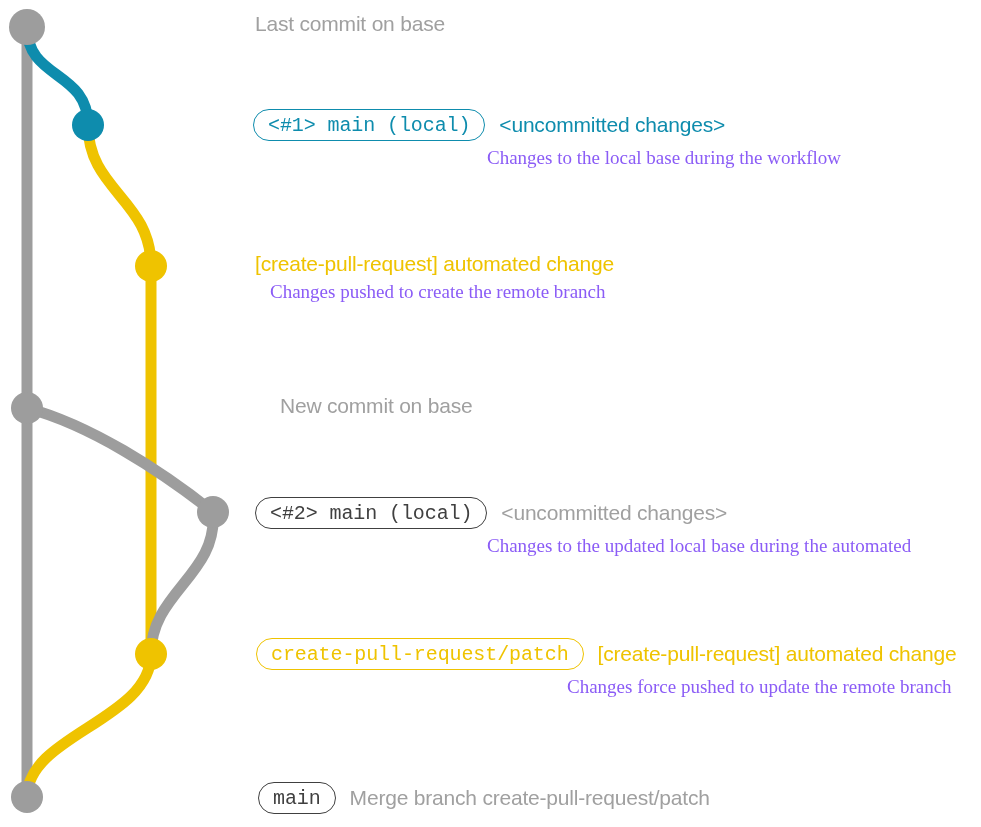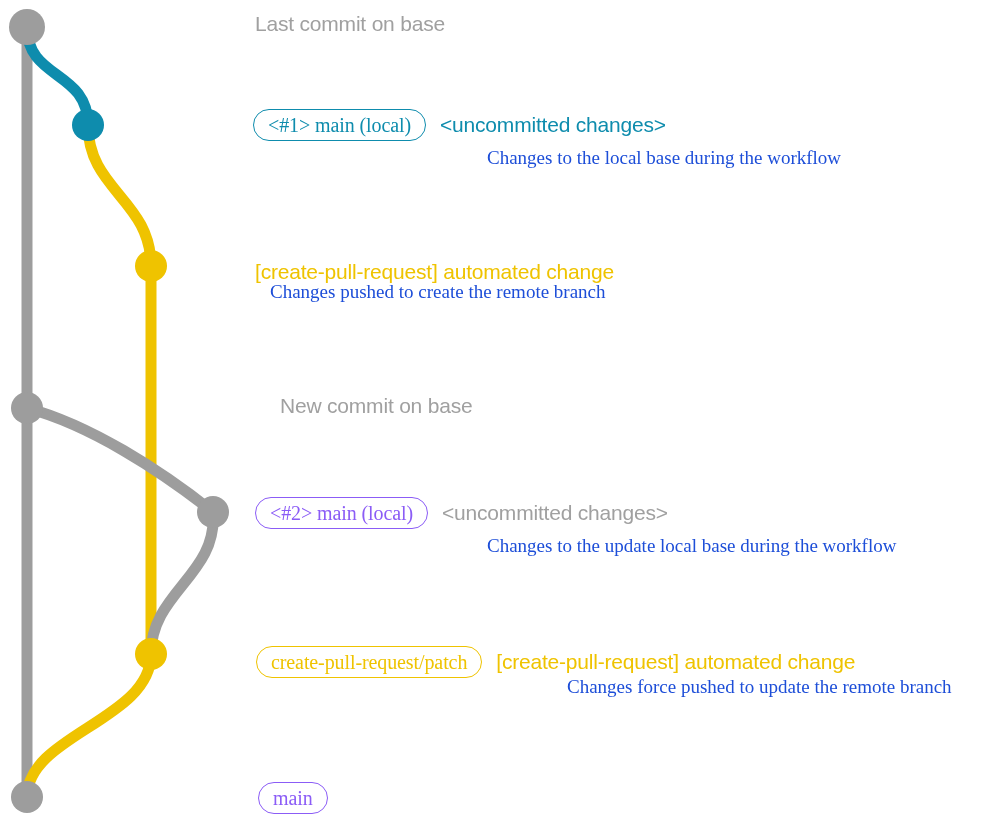--- a/index.html
+++ b/index.html
@@ -47,46 +47,46 @@
   .ref-pill {
     display: inline-flex;
     align-items: center;
     justify-content: center;
     height: 32px;
     box-sizing: border-box;
     padding: 8px 14px;
     border-radius: 17px;
     border: 1.6px solid currentColor;
     font-size: 20px;
-    font-family: Liberation Serif, serif;
+    font-family: Liberation Mono, monospace;
     letter-spacing: -0.1px;
     background: #ffffff;
   }
 
   .subject {
     font-size: 21px;
     font-family: "Liberation Sans", sans-serif;
     letter-spacing: -0.2px;
     margin-left: 14px;
   }
 
   .subject.no-pill { margin-left: 0; }
 
   .note {
     position: absolute;
     font-family: "Liberation Serif", serif;
     font-size: 19px;
-    color: #1d4ed8;
+    color: #8b5cf6;
     white-space: nowrap;
   }
 
   
   .c-blue   { color: #0e8cad; }
-  .c-yellow { color: #efc300; margin-top: 8px; }
-  .c-gray   { color: #8b5cf6; }
+  .c-yellow { color: #efc300; }
+  .c-gray   { color: #404040; }
   .c-graytx { color: #a0a0a0; }
 </style>
 </head>
 <body>
 
 <svg id="graph-svg" viewBox="0 0 981 827" xmlns="http://www.w3.org/2000/svg">
 
   <g fill="none" stroke-linecap="round" stroke-width="11">
 
     <path d="M27,27 L27,408" stroke="#9d9d9d"></path>
@@ -134,25 +134,26 @@
   <div class="note" style="left:270px; top:281px;">Changes pushed to create the remote branch</div>
 
   <div class="row" style="left:255px; top:394px;margin-left:25px;">
     <span class="subject no-pill c-graytx">New commit on base</span>
   </div>
 
   <div class="row" style="left:255px; top:497px;">
     <span class="ref-pill c-gray">&lt;#2&gt; main (local)</span>
     <span class="subject c-graytx">&lt;uncommitted changes&gt;</span>
   </div>
-  <div class="note" style="left:487px; top:535px;">Changes to the update local base during the workflow</div>
+  <div class="note" style="left:487px; top:535px;">Changes to the updated local base during the automated</div>
 
   <div class="row" style="left:256px; top:638px;">
     <span class="ref-pill c-yellow">create-pull-request/patch</span>
     <span class="subject c-yellow">[create-pull-request] automated change</span>
   </div>
   <div class="note" style="left:567px; top:676px;text-align:right;">Changes force pushed to update the remote branch</div>
 
   <div class="row" style="left:258px; top:782px;text-align:right;">
     <span class="ref-pill c-gray">main</span>
+    <span class="subject c-graytx">Merge branch create-pull-request/patch</span>
   </div>
 
 </div>
 
 </body></html>

